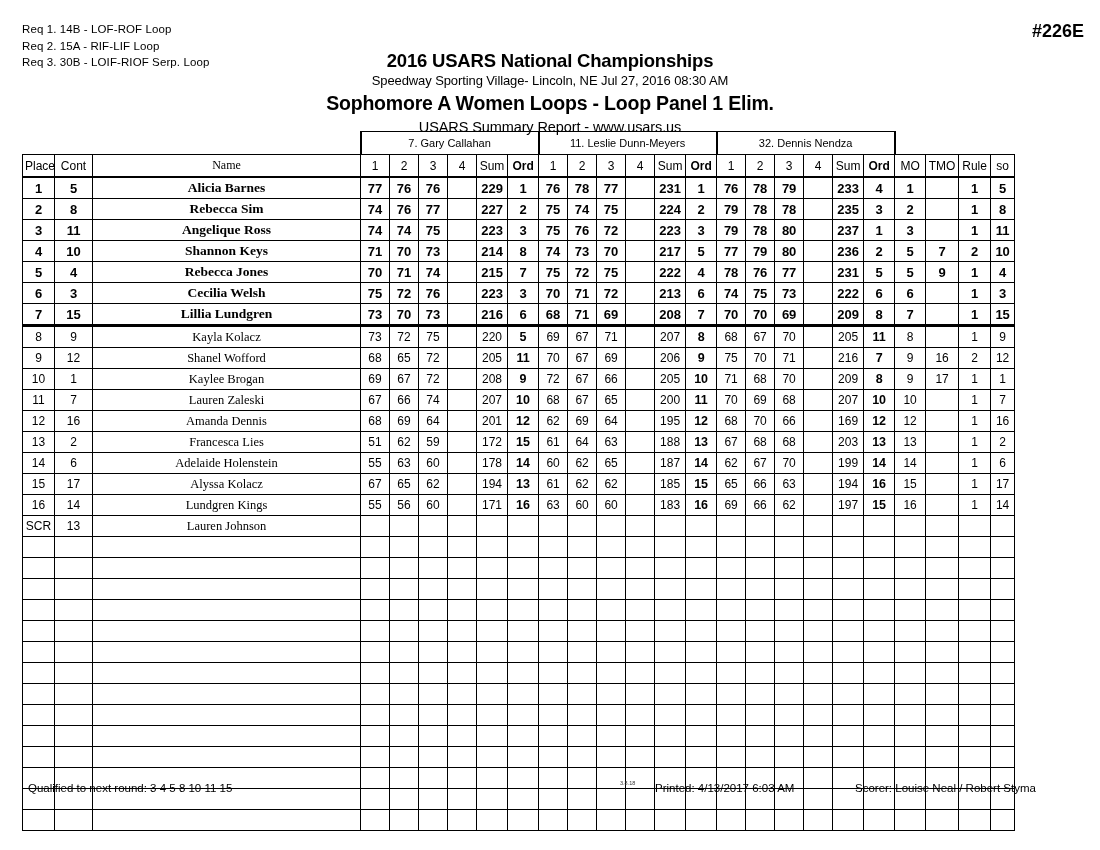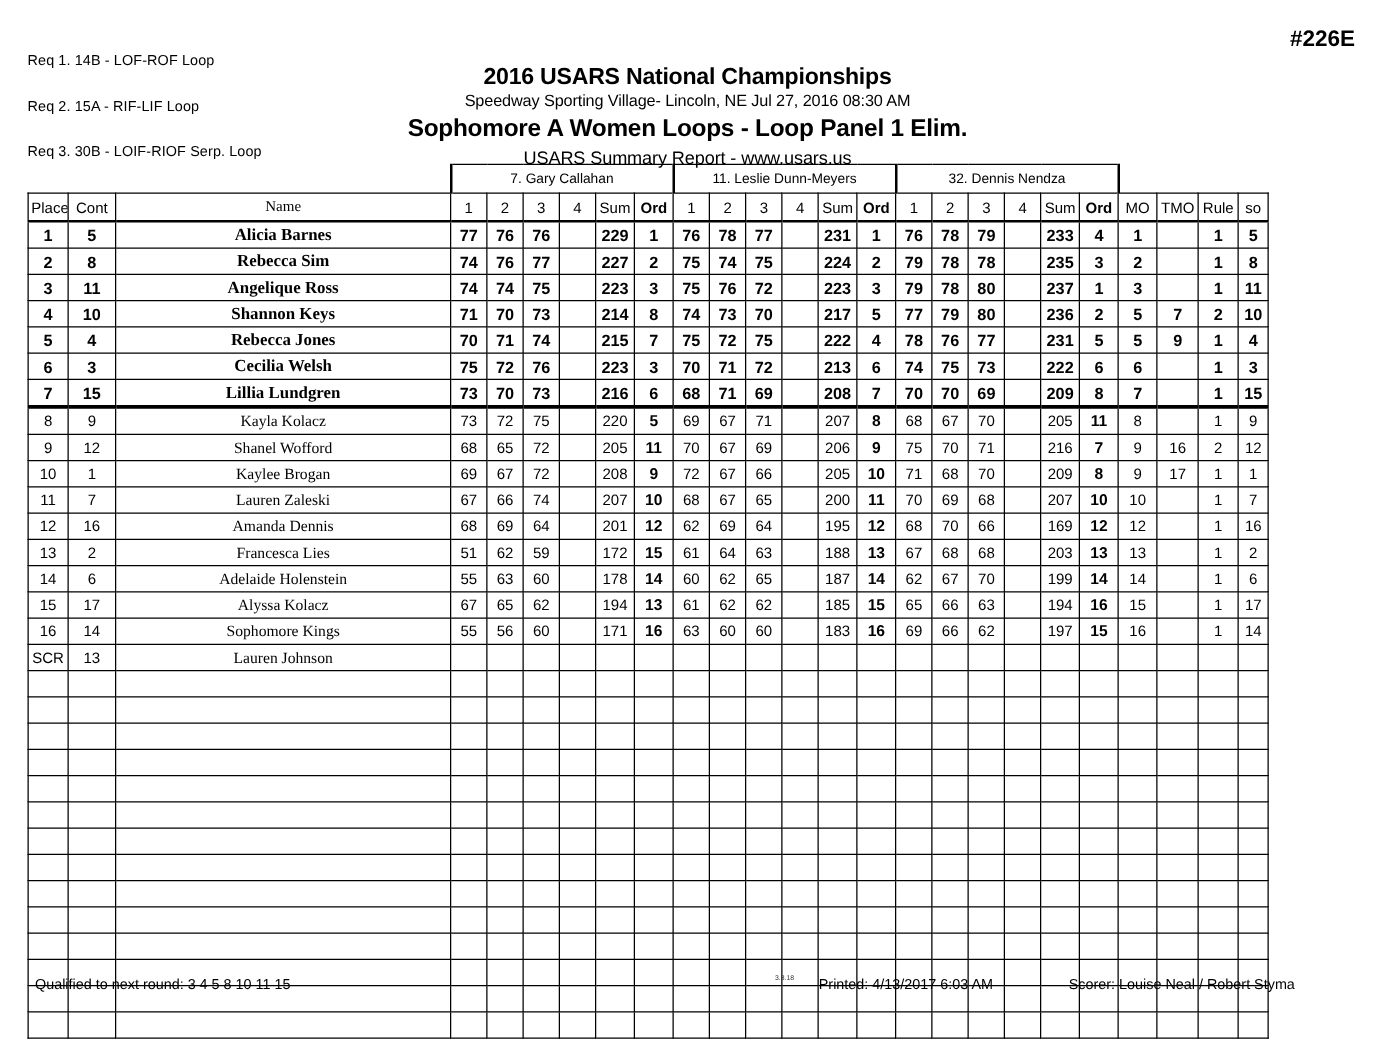--- a/index.html
+++ b/index.html
@@ -22,21 +22,21 @@
     height: 128px;
   }
   #req-list {
     position: absolute;
     left: 22px;
     top: 21px;
     font-size: 11.5px;
     line-height: 16.5px;
     white-space: nowrap;
   }
-  #req-list div { letter-spacing: 0.1px; margin-top: 20px; }
+  #req-list div { letter-spacing: 0.1px; }
 
   #title-block {
     position: absolute;
     left: 0;
     right: 0;
     top: 20px;
     text-align: center;
     margin-top: 30px;
   }
   #event-title {
@@ -627,21 +627,21 @@
           <td>194</td>
           <td class="ord">16</td>
           <td>15</td>
           <td></td>
           <td>1</td>
           <td class="last-col">17</td>
         </tr>
         <tr class="normal">
           <td class="first-col">16</td>
           <td>14</td>
-          <td class="l-name">Sophomore Kings</td>
+          <td class="l-name">Lundgren Kings</td>
           <td class="sep-l">55</td>
           <td>56</td>
           <td>60</td>
           <td></td>
           <td>171</td>
           <td class="ord">16</td>
           <td class="sep-l">63</td>
           <td>60</td>
           <td>60</td>
           <td></td>

